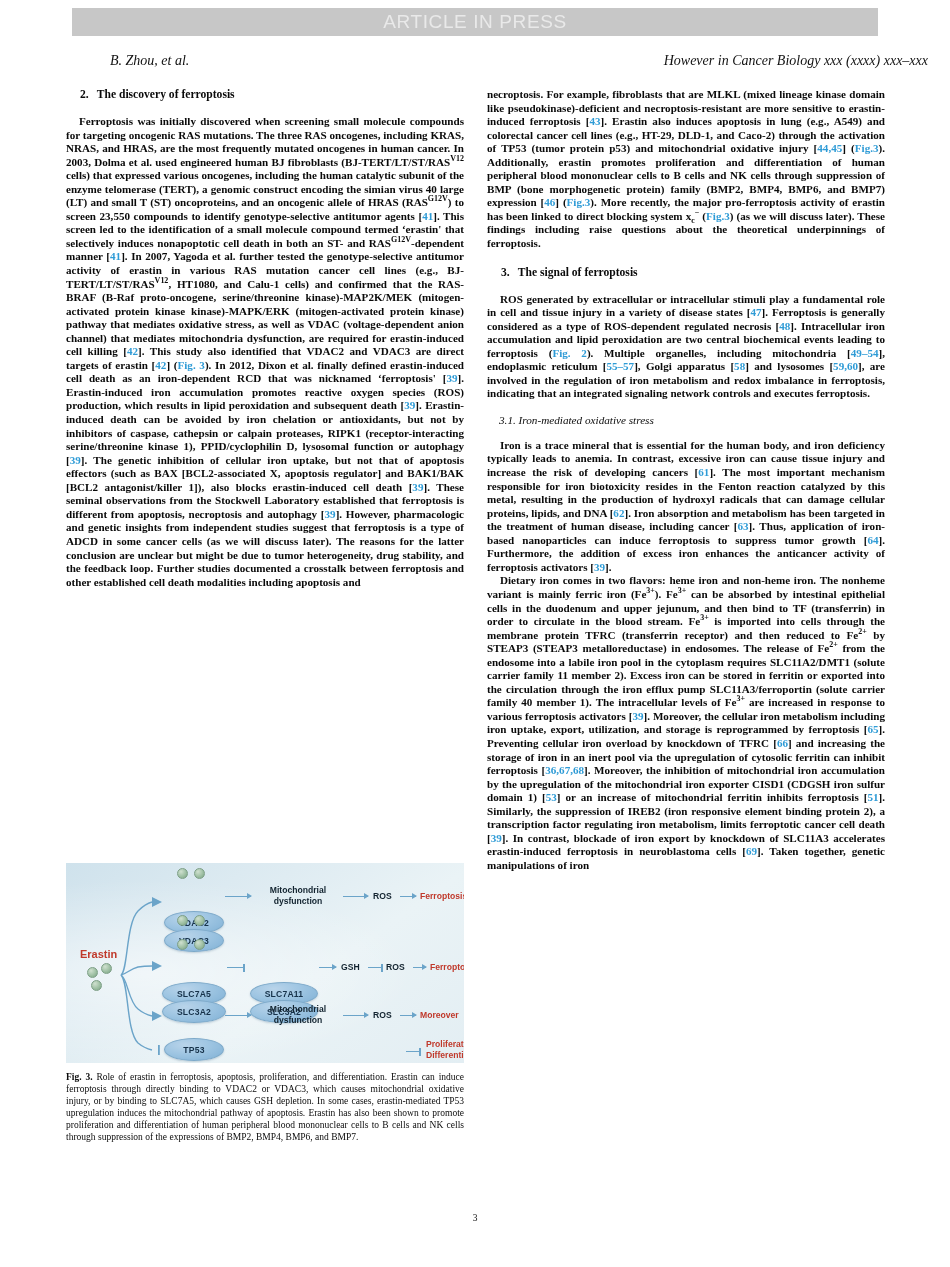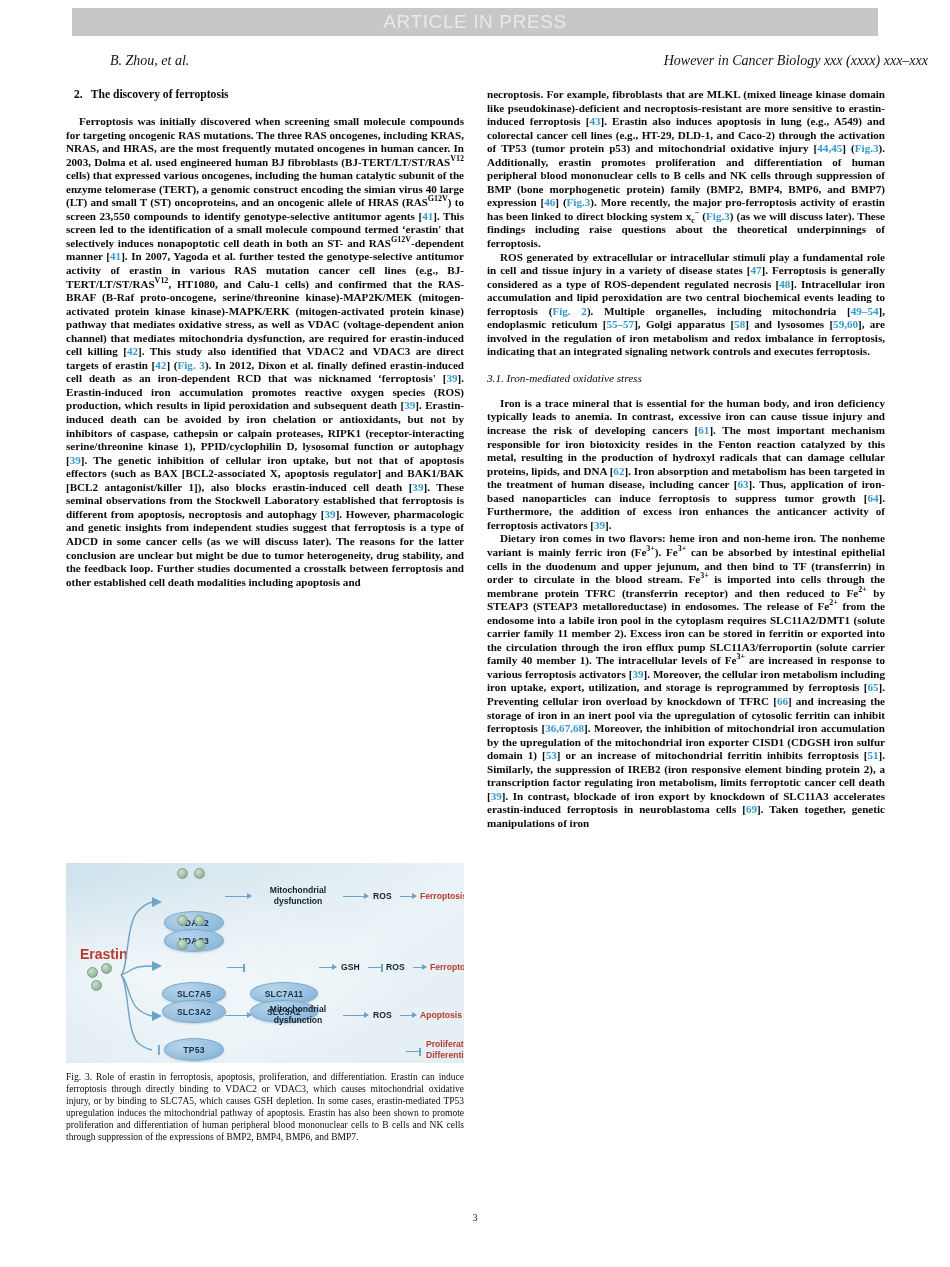--- a/index.html
+++ b/index.html
@@ -61,29 +61,29 @@
     text-justify: inter-word;
     color: #0a0a0a;
     hyphens: manual;
   }
   .col-left { left: 66px; }
   .col-right { left: 487px; }
 
   h2.sec {
     font-size: 11.6px;
     font-weight: bold;
-    margin: 0 0 13px 8px;
+    margin: 0 0 13px 14px;
     line-height: 14px;
   }
   h2.sec .num { margin-right: 8px; }
   h3.subsec {
     font-size: 11.2px;
     font-style: italic;
     font-weight: normal;
-    margin: 12px 0 12px 0;
+    margin: 12px 0 12px 12px;
     line-height: 14px;
   }
   p.body {
     margin: 0;
     text-indent: 13px;
     font-weight: bold;
   }
   p.body.cont { text-indent: 0; }
   p.body + p.body { margin-top: 0; }
   .ref { color: #2e9bd6; }
@@ -136,21 +136,21 @@
   .fig-label {
     position: absolute;
     font-family: "Liberation Sans", sans-serif;
     font-weight: bold;
     font-size: 8.6px;
     color: #12232f;
     line-height: 10.5px;
     white-space: nowrap;
   }
   .fig-label.red { color: #c0392b; }
-  .fig-label.erastin { color: #c0392b; font-size: 14px; }
+  .fig-label.erastin { color: #c0392b; font-size: 11px; }
   .fig-label.center { text-align: center; }
 
   .arrow {
     position: absolute;
     height: 1.4px;
     background: #6ba4c9;
   }
   .arrow::after {
     content: "";
     position: absolute;
@@ -173,21 +173,21 @@
   }
 
   .fig-caption {
     width: 398px;
     margin-top: 9px;
     font-size: 9.5px;
     line-height: 11.9px;
     text-align: justify;
     color: #0a0a0a;
   }
-  .fig-caption b { font-weight: normal; }
+  .fig-caption b { font-weight: bold; }
 
   .page-number {
     position: absolute;
     left: 0; right: 0;
     top: 1213px;
     text-align: center;
     font-size: 9.5px;
     color: #111;
   }
 </style>
@@ -207,20 +207,23 @@
   <h2 class="sec">
     <span class="num">2.</span><span>The discovery of ferroptosis</span>
   </h2>
 
   <p class="body"><span>Ferroptosis was initially discovered when screening small molecule compounds for targeting oncogenic RAS mutations. The three RAS oncogenes, including KRAS, NRAS, and HRAS, are the most frequently mutated oncogenes in human cancer. In 2003, Dolma et al. used engineered human BJ fibroblasts (BJ-TERT/LT/ST/RAS</span><sup>V12</sup><span> cells) that expressed various oncogenes, including the human catalytic subunit of the enzyme telomerase (TERT), a genomic construct encoding the simian virus 40 large (LT) and small T (ST) oncoproteins, and an oncogenic allele of HRAS (RAS</span><sup>G12V</sup><span>) to screen 23,550 compounds to identify genotype-selective antitumor agents [</span><span class="ref">41</span><span>]. This screen led to the identification of a small molecule compound termed ‘erastin' that selectively induces nonapoptotic cell death in both an ST- and RAS</span><sup>G12V</sup><span>-dependent manner [</span><span class="ref">41</span><span>]. In 2007, Yagoda et al. further tested the genotype-selective antitumor activity of erastin in various RAS mutation cancer cell lines (e.g., BJ-TERT/LT/ST/RAS</span><sup>V12</sup><span>, HT1080, and Calu-1 cells) and confirmed that the RAS-BRAF (B-Raf proto-oncogene, serine/threonine kinase)-MAP2K/MEK (mitogen-activated protein kinase kinase)-MAPK/ERK (mitogen-activated protein kinase) pathway that mediates oxidative stress, as well as VDAC (voltage-dependent anion channel) that mediates mitochondria dysfunction, are required for erastin-induced cell killing [</span><span class="ref">42</span><span>]. This study also identified that VDAC2 and VDAC3 are direct targets of erastin [</span><span class="ref">42</span><span>] (</span><span class="ref">Fig. 3</span><span>). In 2012, Dixon et al. finally defined erastin-induced cell death as an iron-dependent RCD that was nicknamed ‘ferroptosis' [</span><span class="ref">39</span><span>]. Erastin-induced iron accumulation promotes reactive oxygen species (ROS) production, which results in lipid peroxidation and subsequent death [</span><span class="ref">39</span><span>]. Erastin-induced death can be avoided by iron chelation or antioxidants, but not by inhibitors of caspase, cathepsin or calpain proteases, RIPK1 (receptor-interacting serine/threonine kinase 1), PPID/cyclophilin D, lysosomal function or autophagy [</span><span class="ref">39</span><span>]. The genetic inhibition of cellular iron uptake, but not that of apoptosis effectors (such as BAX [BCL2-associated X, apoptosis regulator] and BAK1/BAK [BCL2 antagonist/killer 1]), also blocks erastin-induced cell death [</span><span class="ref">39</span><span>]. These seminal observations from the Stockwell Laboratory established that ferroptosis is different from apoptosis, necroptosis and autophagy [</span><span class="ref">39</span><span>]. However, pharmacologic and genetic insights from independent studies suggest that ferroptosis is a type of ADCD in some cancer cells (as we will discuss later). The reasons for the latter conclusion are unclear but might be due to tumor heterogeneity, drug stability, and the feedback loop. Further studies documented a crosstalk between ferroptosis and other established cell death modalities including apoptosis and</span></p>
 </div>
 
 <div class="col col-right">
   <p class="body cont"><span>necroptosis. For example, fibroblasts that are MLKL (mixed lineage kinase domain like pseudokinase)-deficient and necroptosis-resistant are more sensitive to erastin-induced ferroptosis [</span><span class="ref">43</span><span>]. Erastin also induces apoptosis in lung (e.g., A549) and colorectal cancer cell lines (e.g., HT-29, DLD-1, and Caco-2) through the activation of TP53 (tumor protein p53) and mitochondrial oxidative injury [</span><span class="ref">44,45</span><span>] (</span><span class="ref">Fig.3</span><span>). Additionally, erastin promotes proliferation and differentiation of human peripheral blood mononuclear cells to B cells and NK cells through suppression of BMP (bone morphogenetic protein) family (BMP2, BMP4, BMP6, and BMP7) expression [</span><span class="ref">46</span><span>] (</span><span class="ref">Fig.3</span><span>). More recently, the major pro-ferroptosis activity of erastin has been linked to direct blocking system x</span><sub>c</sub><sup>−</sup><span> (</span><span class="ref">Fig.3</span><span>) (as we will discuss later). These findings including raise questions about the theoretical underpinnings of ferroptosis.</span></p>
 
+  <h2 class="sec gap-before" style="margin-top:15px;">
+    <span class="num">3.</span><span>The signal of ferroptosis</span>
+  </h2>
 
   <p class="body"><span>ROS generated by extracellular or intracellular stimuli play a fundamental role in cell and tissue injury in a variety of disease states [</span><span class="ref">47</span><span>]. Ferroptosis is generally considered as a type of ROS-dependent regulated necrosis [</span><span class="ref">48</span><span>]. Intracellular iron accumulation and lipid peroxidation are two central biochemical events leading to ferroptosis (</span><span class="ref">Fig. 2</span><span>). Multiple organelles, including mitochondria [</span><span class="ref">49–54</span><span>], endoplasmic reticulum [</span><span class="ref">55–57</span><span>], Golgi apparatus [</span><span class="ref">58</span><span>] and lysosomes [</span><span class="ref">59,60</span><span>], are involved in the regulation of iron metabolism and redox imbalance in ferroptosis, indicating that an integrated signaling network controls and executes ferroptosis.</span></p>
 
   <h3 class="subsec">3.1.  Iron-mediated oxidative stress</h3>
 
   <p class="body"><span>Iron is a trace mineral that is essential for the human body, and iron deficiency typically leads to anemia. In contrast, excessive iron can cause tissue injury and increase the risk of developing cancers [</span><span class="ref">61</span><span>]. The most important mechanism responsible for iron biotoxicity resides in the Fenton reaction catalyzed by this metal, resulting in the production of hydroxyl radicals that can damage cellular proteins, lipids, and DNA [</span><span class="ref">62</span><span>]. Iron absorption and metabolism has been targeted in the treatment of human disease, including cancer [</span><span class="ref">63</span><span>]. Thus, application of iron-based nanoparticles can induce ferroptosis to suppress tumor growth [</span><span class="ref">64</span><span>]. Furthermore, the addition of excess iron enhances the anticancer activity of ferroptosis activators [</span><span class="ref">39</span><span>].</span></p>
 
   <p class="body"><span>Dietary iron comes in two flavors: heme iron and non-heme iron. The nonheme variant is mainly ferric iron (Fe</span><sup>3+</sup><span>). Fe</span><sup>3+</sup><span> can be absorbed by intestinal epithelial cells in the duodenum and upper jejunum, and then bind to TF (transferrin) in order to circulate in the blood stream. Fe</span><sup>3+</sup><span> is imported into cells through the membrane protein TFRC (transferrin receptor) and then reduced to Fe</span><sup>2+</sup><span> by STEAP3 (STEAP3 metalloreductase) in endosomes. The release of Fe</span><sup>2+</sup><span> from the endosome into a labile iron pool in the cytoplasm requires SLC11A2/DMT1 (solute carrier family 11 member 2). Excess iron can be stored in ferritin or exported into the circulation through the iron efflux pump SLC11A3/ferroportin (solute carrier family 40 member 1). The intracellular levels of Fe</span><sup>3+</sup><span> are increased in response to various ferroptosis activators [</span><span class="ref">39</span><span>]. Moreover, the cellular iron metabolism including iron uptake, export, utilization, and storage is reprogrammed by ferroptosis [</span><span class="ref">65</span><span>]. Preventing cellular iron overload by knockdown of TFRC [</span><span class="ref">66</span><span>] and increasing the storage of iron in an inert pool via the upregulation of cytosolic ferritin can inhibit ferroptosis [</span><span class="ref">36,67,68</span><span>]. Moreover, the inhibition of mitochondrial iron accumulation by the upregulation of the mitochondrial iron exporter CISD1 (CDGSH iron sulfur domain 1) [</span><span class="ref">53</span><span>] or an increase of mitochondrial ferritin inhibits ferroptosis [</span><span class="ref">51</span><span>]. Similarly, the suppression of IREB2 (iron responsive element binding protein 2), a transcription factor regulating iron metabolism, limits ferroptotic cancer cell death [</span><span class="ref">39</span><span>]. In contrast, blockade of iron export by knockdown of SLC11A3 accelerates erastin-induced ferroptosis in neuroblastoma cells [</span><span class="ref">69</span><span>]. Taken together, genetic manipulations of iron</span></p>
 </div>
 
@@ -280,21 +283,21 @@
 
     <div class="node" style="left:98px; top:142px; width:58px; height:21px;">TP53</div>
     <div class="arrow" style="left:159px; top:152px; width:26px;"></div>
     <div class="fig-label center" style="left:190px; top:141px; width:84px;">
       <span>Mitochondrial</span><br>
       <span>dysfunction</span>
     </div>
     <div class="arrow" style="left:277px; top:152px; width:25px;"></div>
     <div class="fig-label" style="left:307px; top:147px;">ROS</div>
     <div class="arrow" style="left:334px; top:152px; width:16px;"></div>
-    <div class="fig-label red" style="left:354px; top:147px;">Apoptosis</div>
+    <div class="fig-label red" style="left:354px; top:147px;">Moreover</div>
 
     <div class="node" style="left:98px; top:178px; width:56px; height:20px;">BMP2</div>
     <div class="node" style="left:158px; top:178px; width:56px; height:20px;">BMP4</div>
     <div class="node" style="left:218px; top:178px; width:56px; height:20px;">BMP6</div>
     <div class="node" style="left:278px; top:178px; width:56px; height:20px;">BMP7</div>
     <div class="inhib" style="left:340px; top:188px; width:14px;"></div>
     <div class="fig-label red" style="left:360px; top:176px;">
       <span>Proliferation</span><br>
       <span>Differentiation</span>
     </div>

